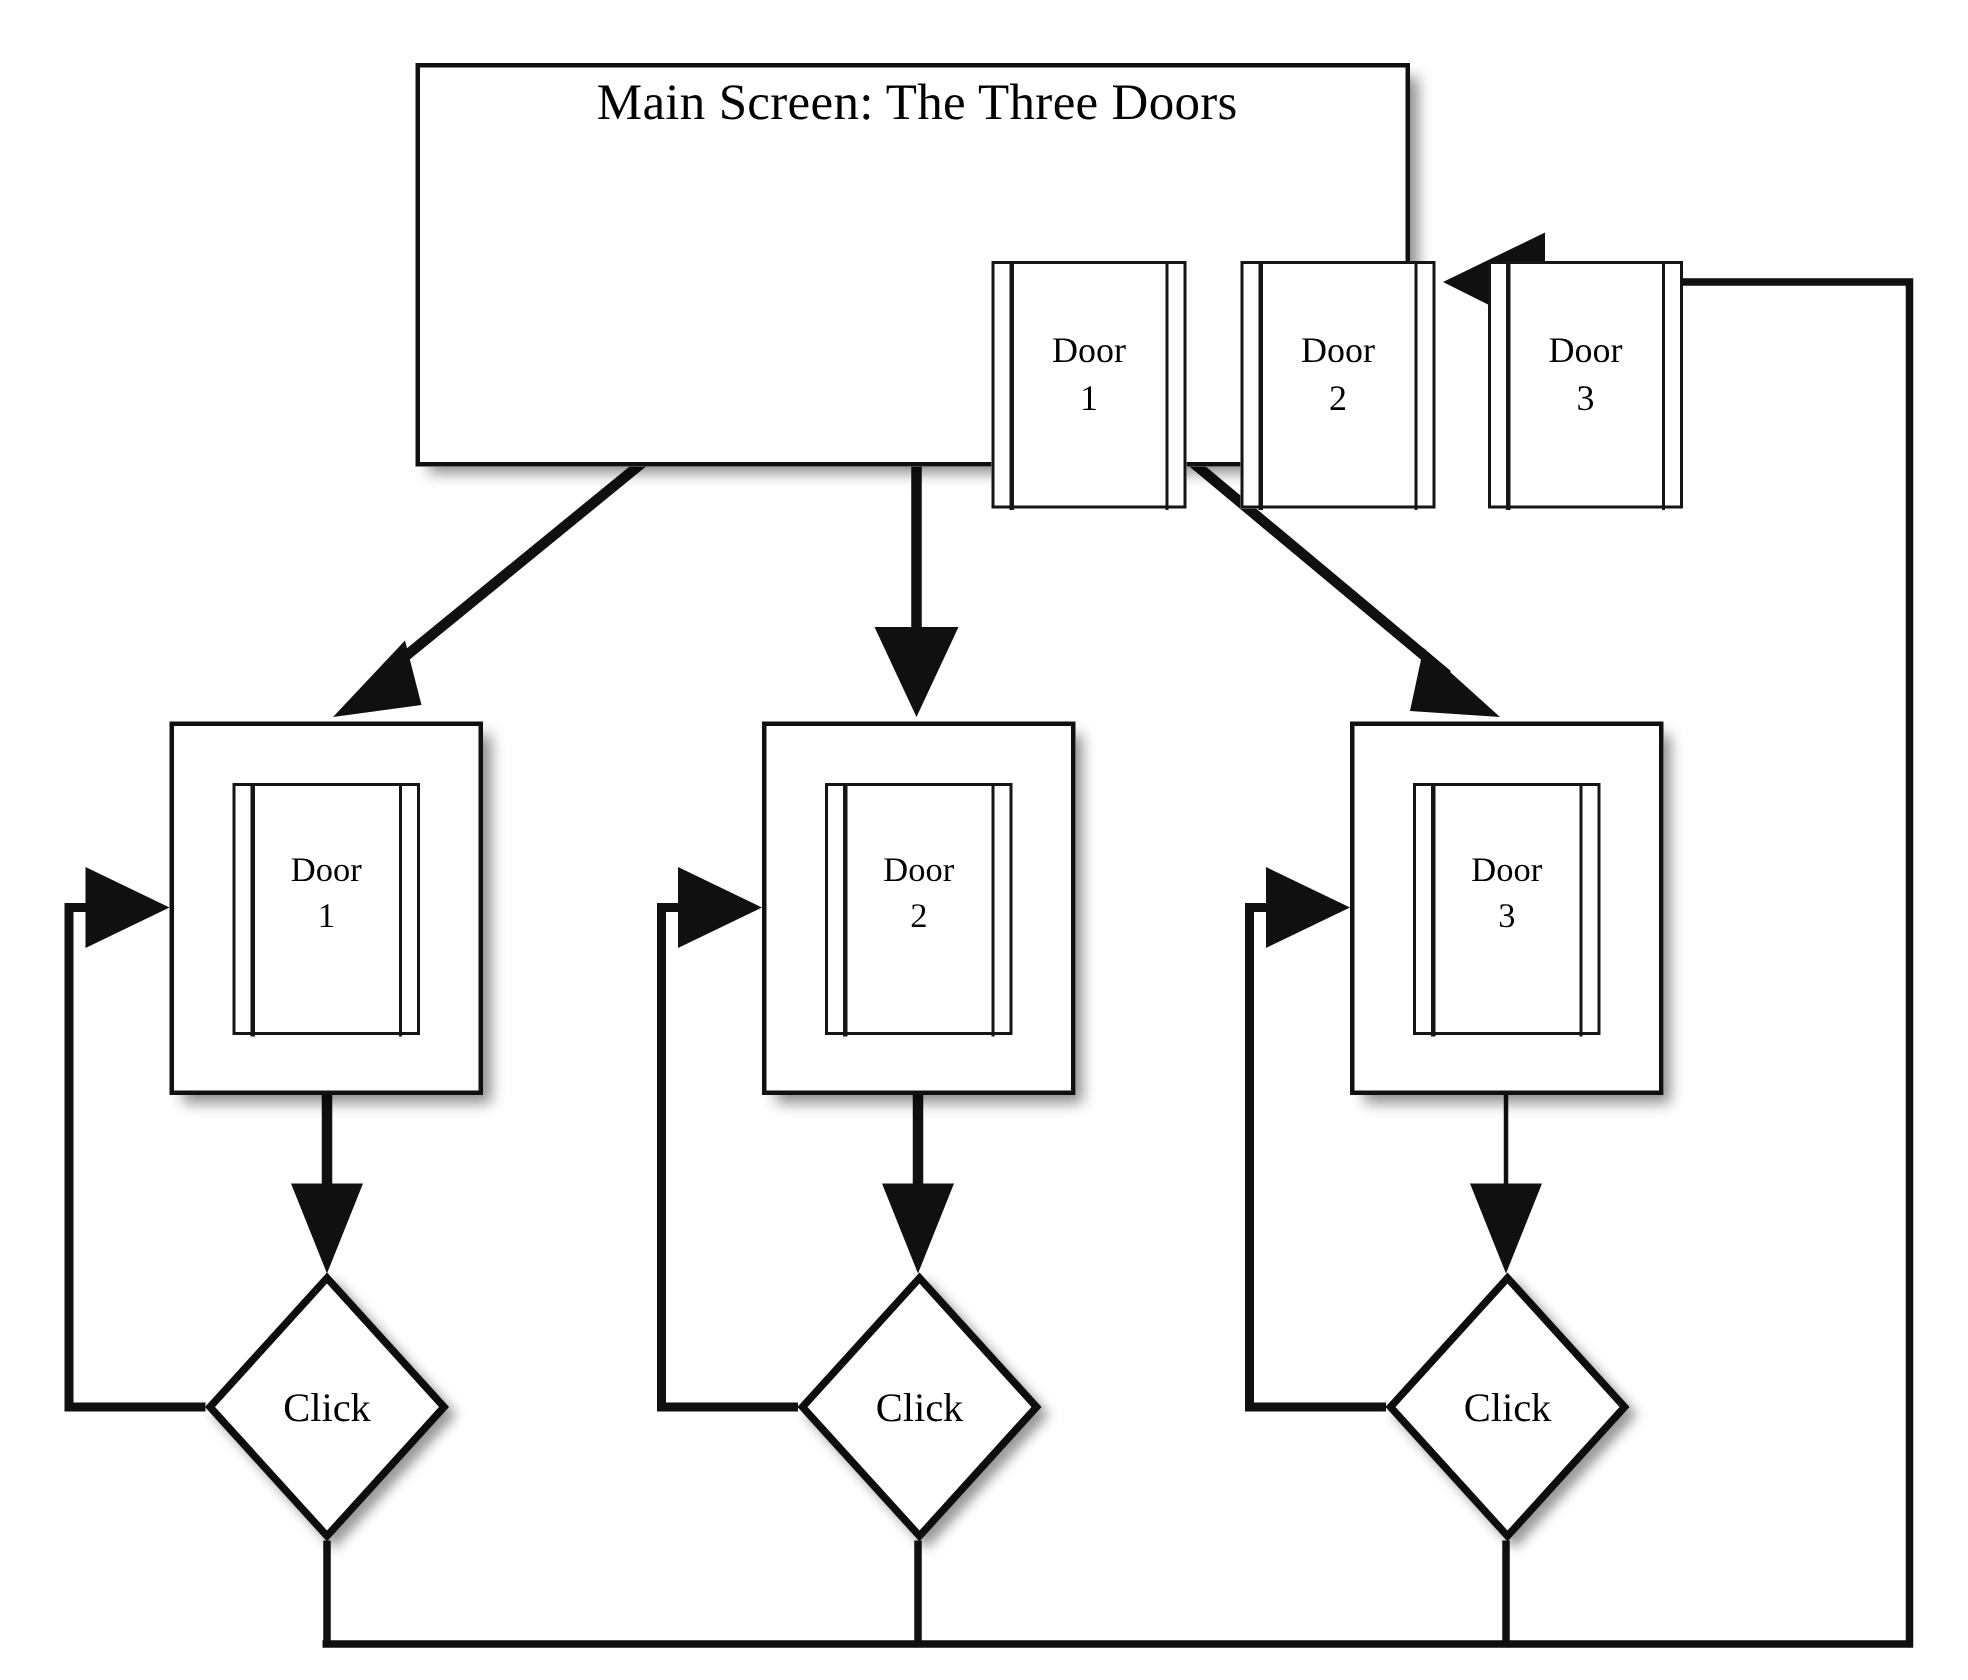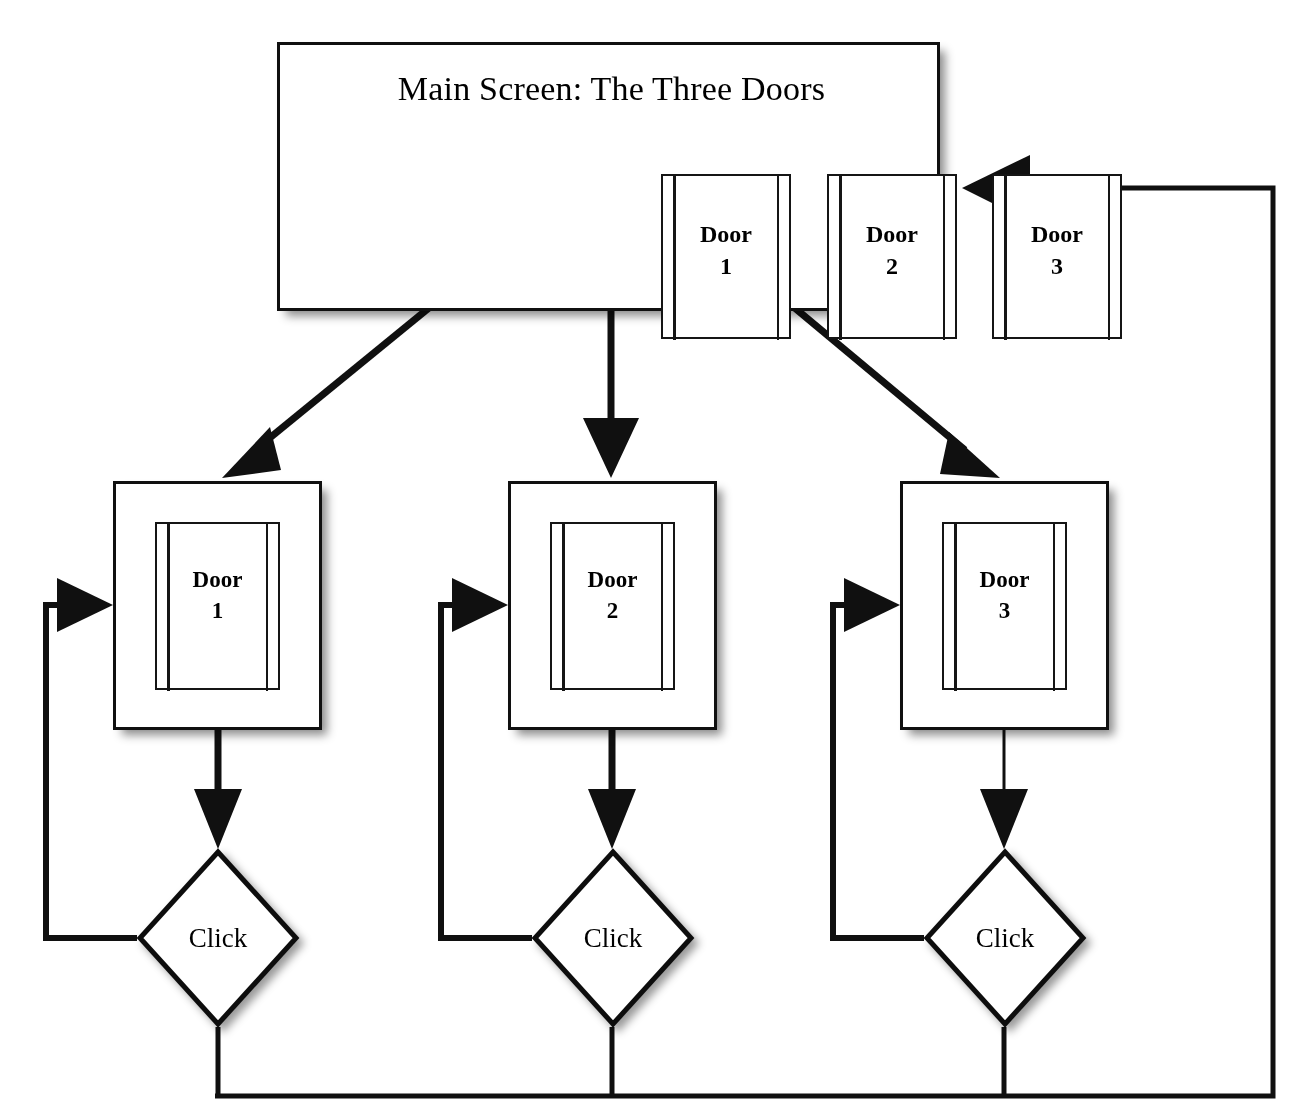--- a/index.html
+++ b/index.html
@@ -35,21 +35,21 @@
   
   #main-screen {
     left: 277px;
     top: 42px;
     width: 663px;
     height: 269px;
   }
   #main-screen-title {
     position: absolute;
     left: 0;
-    top: 24px;
+    top: 4px;
     width: 663px;
     text-align: center;
     font-family: "Liberation Serif", serif;
     font-size: 34px;
     line-height: 40px;
     color: #000000;
     letter-spacing: 0.2px;
   }
 
   
@@ -67,21 +67,21 @@
     background: #151515;
   }
   .door .jamb.left  { left: 10px; }
   .door .jamb.right { right: 10px; }
   .door .door-label {
     position: absolute;
     left: 0;
     right: 0;
     text-align: center;
     font-family: "Liberation Serif", serif;
-    font-weight: bold;
+    font-weight: normal;
     color: #000000;
     white-space: pre-line;
   }
 
   
   .door.top-door {
     top: 129px;
     width: 130px;
     height: 165px;
   }

